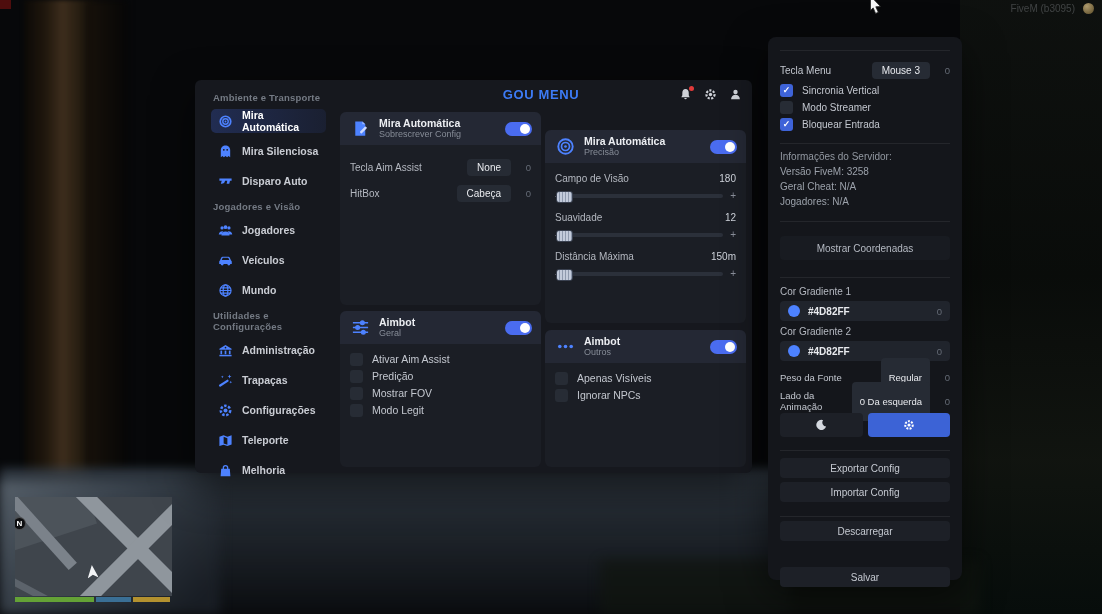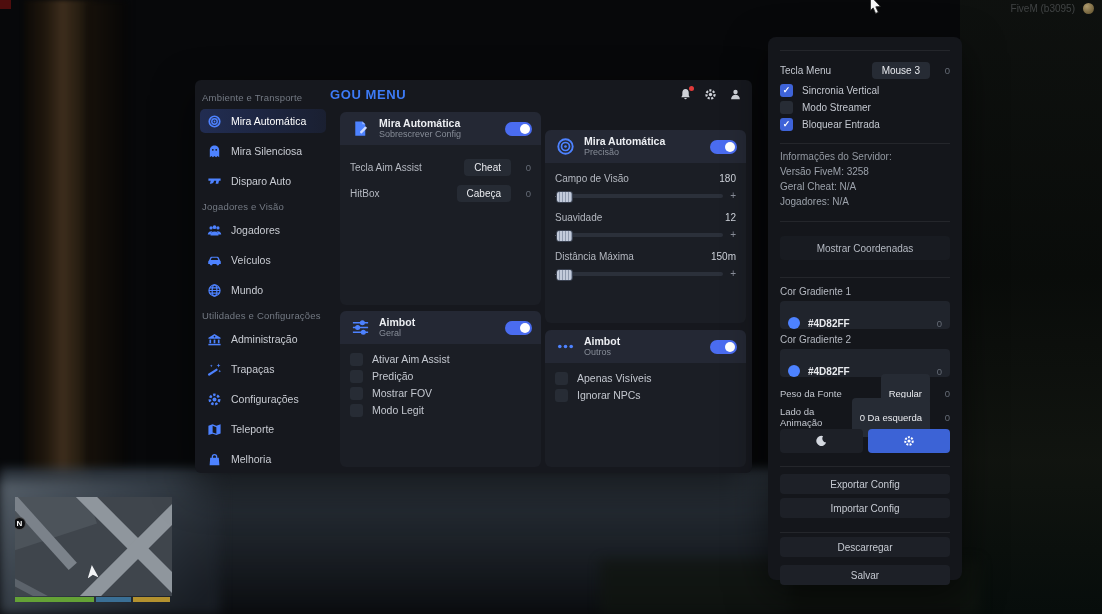--- a/index.html
+++ b/index.html
@@ -48,32 +48,32 @@
     color:rgba(190,195,200,.28); font-size:10px; z-index:10; }
   .watermark .avatar { width:11px; height:11px; border-radius:50%;
     background:radial-gradient(circle at 35% 30%,#d6bd85,#6e5a2d); opacity:.8; }
   .cursor { position:absolute; left:869px; top:-4px; z-index:20; }
 
   
   .menu { position:absolute; left:195px; top:80px; width:557px; height:393px;
     background:#16181e; border-radius:6px; display:flex; z-index:5;
     box-shadow:0 14px 40px rgba(0,0,0,.55); }
 
-  .sidebar { width:135px; flex:none; padding:6px 4px 0 5px; }
+  .sidebar { width:135px; flex:none; padding:6px 4px 0 16px;font-weight:bold; }
   .sb-section { font-size:9.5px; color:#747a84; margin:8px 0 6px 2px; letter-spacing:.2px; }
   .sb-section:first-child { margin-top:6px; }
   .sb-item { height:24px; margin-bottom:6px; display:flex; align-items:center; gap:9px;
     padding:0 6px; border-radius:5px; color:#c9ccd3; font-size:10.5px; cursor:pointer; }
   .sb-item.active { background:linear-gradient(90deg,rgba(62,98,216,.28),rgba(62,98,216,.10)); color:#fff; }
   .sb-item .icon { width:16px; height:16px; flex:none; color:#4d82ff; display:flex; align-items:center; justify-content:center; }
   .sb-item .icon svg { width:15px; height:15px; }
 
   .content { flex:1; display:flex; flex-direction:column; }
   .content-header { height:28px; display:flex; align-items:center; padding:0 10px; position:relative; }
-  .menu-title { position:absolute; left:0; right:0; color:#3d7bf6;
+  .menu-title { position:absolute; left:0; right:0; text-align:center; color:#3d7bf6;
     font-size:13px; font-weight:bold; letter-spacing:.6px; }
   .header-icons { margin-left:auto; display:flex; align-items:center; gap:12px; z-index:1; }
   .hicon { position:relative; color:#cfd2d8; cursor:pointer; display:flex; }
   .hicon svg { width:13px; height:13px; }
   .hicon .dot { position:absolute; right:-2px; top:-2px; width:5px; height:5px; border-radius:50%; background:#e23a3a; }
 
   .cards { position:relative; flex:1; }
   .card { position:absolute; background:#1b1e25; border-radius:6px; overflow:hidden; }
   .card-header { background:#242834; padding:5px 9px; display:flex; align-items:center; gap:8px; height:33px; }
   .card-icon { width:22px; height:22px; flex:none; display:flex; align-items:center; justify-content:center; color:#4d82ff; }
@@ -127,39 +127,39 @@
 
   .server-title { margin-top:7px; font-size:10px; color:#9298a1; flex:none; }
   .server-line { margin-top:4px; font-size:10px; color:#9ba1aa; flex:none; }
 
   .wide-btn { flex:none; height:20px; border-radius:4px; background:#1d2027; color:#c6cad2;
     font-size:10px; display:flex; align-items:center; justify-content:center; cursor:pointer; }
   .coords-btn { margin-top:14px; height:24px; background:#181b21; color:#b4b9c2; }
 
   .grad-label { margin-top:8px; font-size:10px; color:#b4b8c0; flex:none; }
   .grad-label.second { margin-top:5px; }
-  .grad-row { margin-top:4px; height:28px; background:#20242c; border-radius:4px; padding:0 8px;
-    display:flex; align-items:flex-end; flex:none; cursor:pointer; }
+  .grad-row { margin-top:4px; height:20px; background:#20242c; border-radius:4px; padding:0 8px;
+    display:flex; align-items:center; flex:none; cursor:pointer; }
   .grad-circle { width:12px; height:12px; border-radius:50%; flex:none; }
   .grad-hex { font-size:10px; font-weight:bold; color:#e8eaee; margin-left:8px; flex:1; }
   .grad-row .count { margin-left:0; }
 
   .opt-row { margin-top:8px; height:16px; }
   .opt-row.second { }
   .opt-row .rp-label { font-size:9.5px; }
   .opt-row .chip { padding:14px 8px; font-size:9.5px; }
 
   .theme-seg { margin-top:4px; height:24px; display:flex; gap:5px; flex:none; }
   .theme-btn { flex:1; border-radius:4px; display:flex; align-items:center; justify-content:center; cursor:pointer; }
   .theme-btn.dark { background:#1d2027; color:#d4d8df; }
   .theme-btn.blue { background:#3c63d6; color:#fff; }
   .theme-btn svg { width:12px; height:12px; }
 
   .b-export { margin-top:7px;text-align:center; } .b-import { margin-top:4px; }
-  .b-unload { margin-top:4px; } .b-save { margin-top:8px; }
+  .b-unload { margin-top:4px; } .b-save { margin-top:26px; }
 </style>
 </head>
 <body>
 
 <div class="bg-layer bg-door"></div>
 <div class="bg-layer bg-door2"></div>
 <div class="bg-layer bg-floor"></div>
 <div class="bg-layer bg-floor-left"></div>
 <div class="bg-layer bg-right"></div>
 <div class="bg-layer bg-bottom-right"></div>
@@ -350,21 +350,21 @@
             <div class="card-title">Mira Automática</div>
             <div class="card-sub">Sobrescrever Config</div>
           </span>
           <span class="toggle">
               <span class="knob"></span>
             </span>
         </div>
         <div class="card-body">
           <div class="kv-row">
             <span class="kv-label">Tecla Aim Assist</span>
-            <span class="chip">Cheat</span>
+            <span class="chip">None</span>
             <span class="count">0</span>
           </div>
           <div class="kv-row">
             <span class="kv-label">HitBox</span>
             <span class="chip">Cabeça</span>
             <span class="count">0</span>
           </div>
         </div>
       </div>
 

